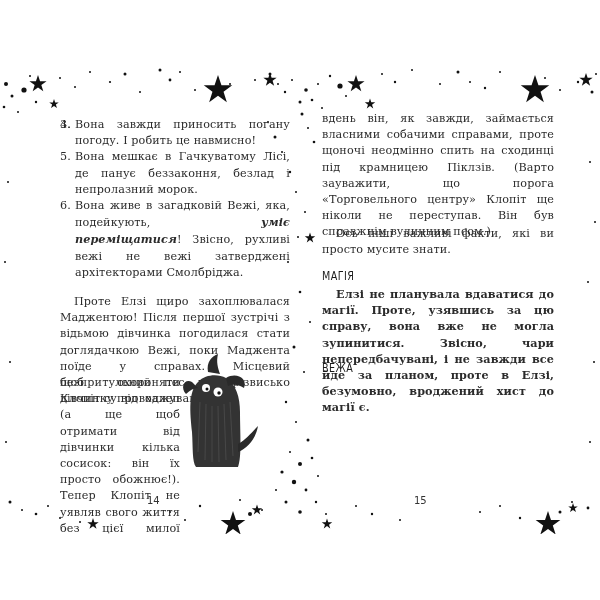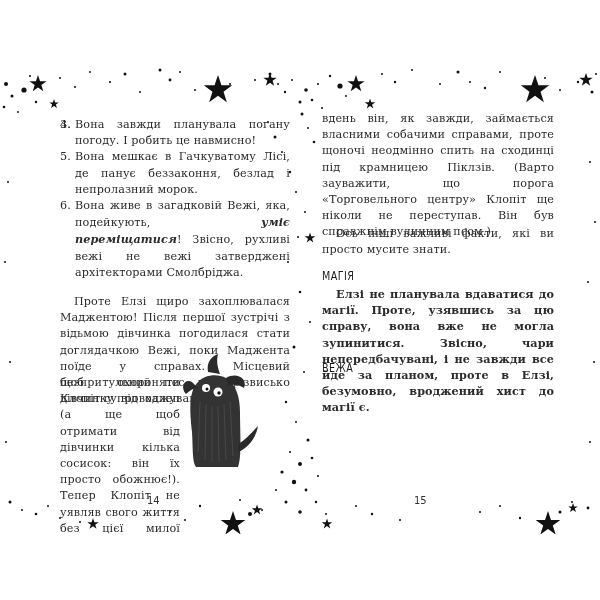--- a/index.html
+++ b/index.html
@@ -171,21 +171,21 @@
     <use href="#star5" transform="translate(257,448) scale(0.55)"></use>
     <use href="#star5" transform="translate(327,462) scale(0.55)"></use>
     <use href="#star5" transform="translate(548,462) scale(1.3)"></use>
     <use href="#star5" transform="translate(573,446) scale(0.5)"></use>
     <use href="#star5" transform="translate(310,176) scale(0.55)"></use>
   </svg>
 
   <div class="page page-left">
     <ol class="text list">
       <li><span class="num">3.</span></li>
-      <li><span class="num">4.</span><span>Вона завжди планувала погану погоду. І робить це навмисно!</span></li>
+      <li><span class="num">4.</span><span>Вона завжди приносить погану погоду. І робить це навмисно!</span></li>
       <li><span class="num">5.</span><span>Вона мешкає в Гачкуватому Лісі, де панує беззаконня, безлад і непролазний морок.</span></li>
       <li><span class="num">6.</span><span>Вона живе в загадковій Вежі, яка, подейкують, </span><i>уміє переміщатися</i><span>! Звісно, рухливі вежі не вежі затверджені архітекторами Смолбріджа.</span></li>
     </ol>
     <p class="text para left-para" style="margin:0;">Проте Елзі щиро захоплювалася Маджентою! Після першої зустрічі з відьмою дівчинка погодилася стати доглядачкою Вежі, поки Маджента поїде у справах. Місцевий безпритульний пес на прізвисько Клопіт супроводжував Елзі,</p>
     <p class="text left-para2" style="margin:0;">щоб охороняти дівчинку від халеп (а ще щоб отримати від дівчинки кілька сосисок: він їх просто обожнює!). Тепер Клопіт не уявляв свого життя без цієї милої дівчинки. Звісно,</p>
     <svg class="dog" viewBox="0 0 85 120" xmlns="http://www.w3.org/2000/svg">
       <path d="M20,30 C10,40 12,60 14,80 C15,95 14,110 18,115 L60,115 C64,105 62,80 62,60 C62,45 58,32 48,26 C40,22 28,22 20,30 Z" fill="#333"></path>
       <path d="M14,30 C6,26 2,36 8,42 C12,38 16,36 20,36 Z" fill="#2a2a2a"></path>
       <path d="M48,26 C58,20 70,26 66,36 C60,32 54,32 50,34 Z" fill="#2a2a2a"></path>
       <path d="M30,20 C28,10 34,4 40,2 C38,10 40,16 42,22 Z" fill="#2a2a2a"></path>

